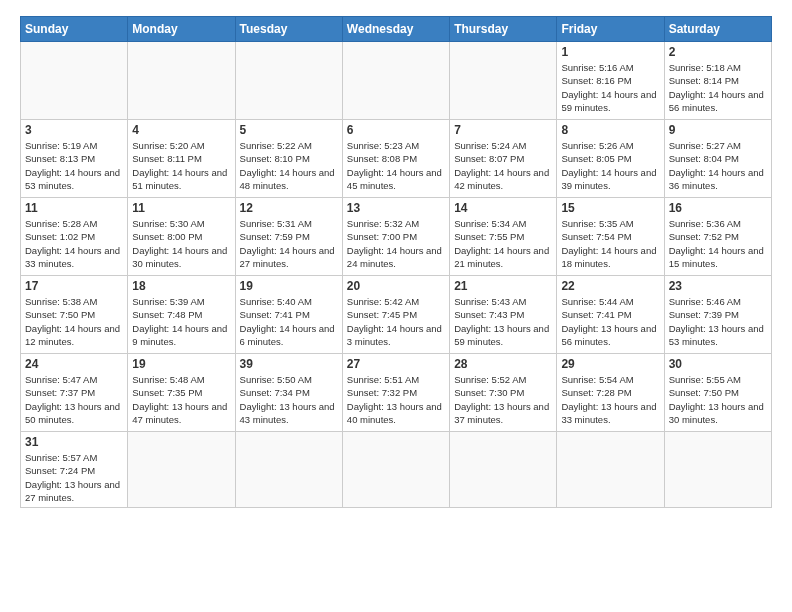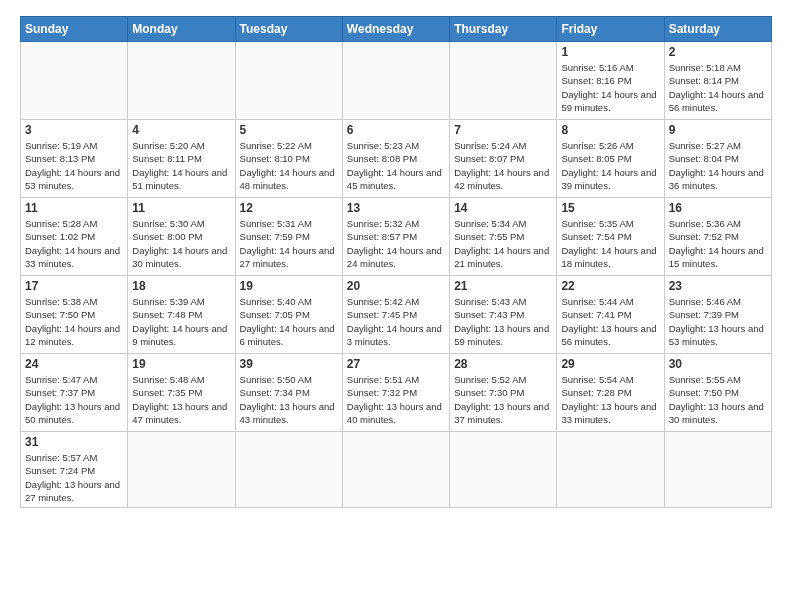--- a/index.html
+++ b/index.html
@@ -183,21 +183,21 @@
           </td>
           <td>
             <span class="day-num">12</span>
             <div class="sun-info">Sunrise: 5:31 AM
 Sunset: 7:59 PM
 Daylight: 14 hours and 27 minutes.</div>
           </td>
           <td>
             <span class="day-num">13</span>
             <div class="sun-info">Sunrise: 5:32 AM
-Sunset: 8:57 PM
+Sunset: 7:00 PM
 Daylight: 14 hours and 24 minutes.</div>
           </td>
           <td>
             <span class="day-num">14</span>
             <div class="sun-info">Sunrise: 5:34 AM
 Sunset: 7:55 PM
 Daylight: 14 hours and 21 minutes.</div>
           </td>
           <td>
             <span class="day-num">15</span>
@@ -221,21 +221,21 @@
           </td>
           <td>
             <span class="day-num">18</span>
             <div class="sun-info">Sunrise: 5:39 AM
 Sunset: 7:48 PM
 Daylight: 14 hours and 9 minutes.</div>
           </td>
           <td>
             <span class="day-num">19</span>
             <div class="sun-info">Sunrise: 5:40 AM
-Sunset: 7:05 PM
+Sunset: 7:41 PM
 Daylight: 14 hours and 6 minutes.</div>
           </td>
           <td>
             <span class="day-num">20</span>
             <div class="sun-info">Sunrise: 5:42 AM
 Sunset: 7:45 PM
 Daylight: 14 hours and 3 minutes.</div>
           </td>
           <td>
             <span class="day-num">21</span>

